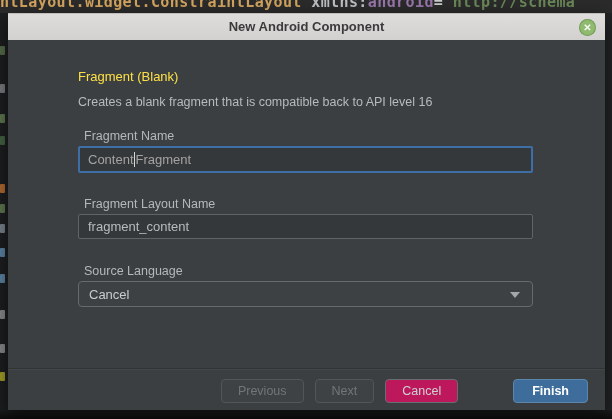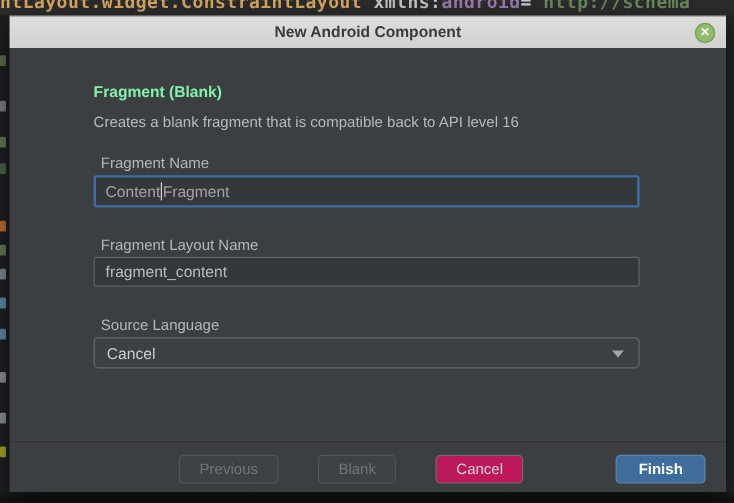--- a/index.html
+++ b/index.html
@@ -44,21 +44,21 @@
     text-align:center; line-height:26px;
     font-size:13px; font-weight:bold; color:#3b3b3b;
   }
   .close-btn {
     position:absolute; right:9px; top:5px; width:17px; height:17px;
     border-radius:50%; background:#8fba70;
     box-shadow:inset 0 0 0 1px rgba(90,130,60,.5);
     color:#f7f9f2; font-size:10px; font-weight:bold;
     text-align:center; line-height:17px; cursor:default;
   }
-  .heading   { position:absolute; left:70px; top:56px;  font-size:13px; font-weight:bold; color:#86efac; }
+  .heading   { position:absolute; left:70px; top:56px;  font-size:13px; font-weight:normal; color:#fde047; }
   .descr     { position:absolute; left:70px; top:82px;  font-size:12.5px; color:#b7bbbd; }
   .fld-label { position:absolute; left:76px; font-size:12.5px; color:#b4b8ba; }
   .lbl-1 { top:116px; } .lbl-2 { top:184px; } .lbl-3 { top:251px; }
   .textfield {
     position:absolute; left:70px; width:455px;
     background:#35383a; font-size:13px; color:#a3a3a3;
     display:flex; align-items:center;
   }
   .tf-1 { top:133px; height:27px; border:2px solid #3d6fa6; border-radius:2px; padding-left:8px; }
   .tf-2 { top:201px; height:25px; border:1px solid #606466; border-radius:2px; padding-left:9px; color:#b9bcbe; }
@@ -68,21 +68,21 @@
     background:#3e4143; border:1px solid #646a6d; border-radius:4px;
     font-size:13px; color:#c9cdcf;
     display:flex; align-items:center; padding-left:10px;
   }
   .combo-arrow {
     position:absolute; right:12px; top:10px; width:0; height:0;
     border-left:5px solid transparent; border-right:5px solid transparent;
     border-top:6px solid #a3a7aa;
   }
   .separator { position:absolute; left:0; top:355px; width:597px; height:1px; background:#313334; box-shadow:0 1px 0 rgba(255,255,255,.04); }
-  .btn-row { position:absolute; right:17px; top:366px; display:flex; gap:33px; }
+  .btn-row { position:absolute; right:17px; top:366px; display:flex; gap:11px; }
   .btn {
     height:24px; border-radius:4px; font-size:12.5px;
     display:flex; align-items:center; justify-content:center;
     padding:0 16px; cursor:default;
   }
   .btn-disabled { background:#3f4244; border:1px solid #525659; color:#71767a; }
   .btn-default  { background:#be185d; border:1px solid #686d70; color:#ced2d3; }
   .btn-primary  { background:#3e6d9c; border:1px solid #5b87ad; color:#ffffff; font-weight:bold; padding:0 18px;margin-left:44px; }
 </style>
 </head>
@@ -132,18 +132,18 @@
   <div class="fld-label lbl-3">Source Language</div>
   <div class="combo">
     <span>Cancel</span>
     <span class="combo-arrow"></span>
   </div>
 
   <div class="separator"></div>
 
   <div class="btn-row">
     <div class="btn btn-disabled">Previous</div>
-    <div class="btn btn-disabled">Blank</div>
+    <div class="btn btn-disabled">Next</div>
     <div class="btn btn-default">Cancel</div>
     <div class="btn btn-primary">Finish</div>
   </div>
 
 </div>
 
 </body></html>

